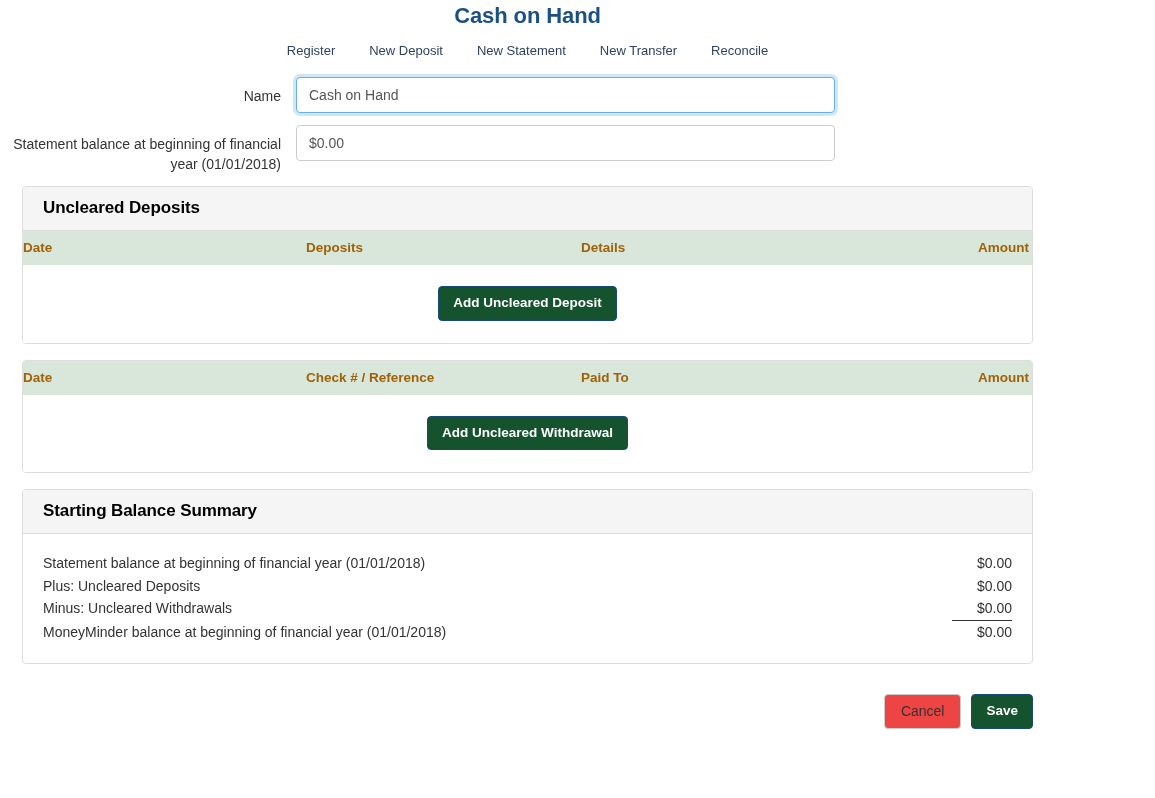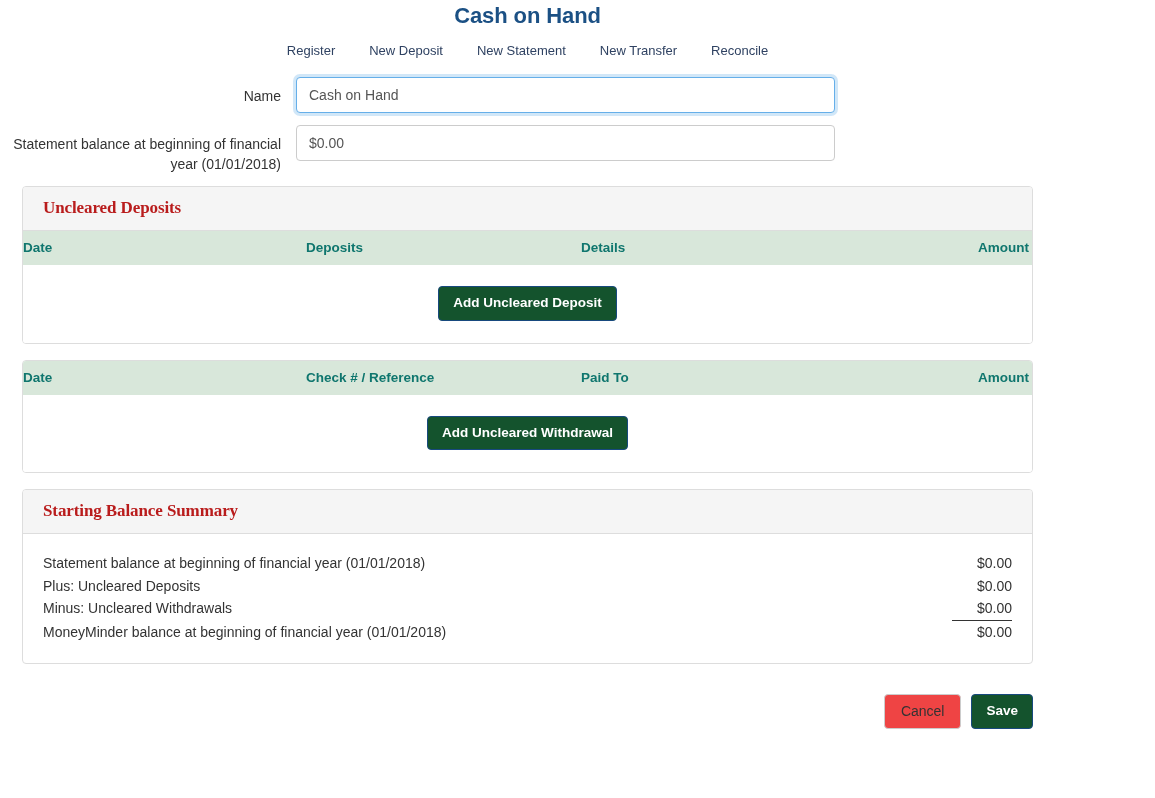--- a/index.html
+++ b/index.html
@@ -88,35 +88,34 @@
   }
   .panel-heading {
     background: #f5f5f5;
     border-bottom: 1px solid #dddddd;
     padding: 11px 20px 12px 20px;
   }
   .panel-heading h3 {
     margin: 0;
     font-size: 17px;
     font-weight: bold;
-    color: #b91c1c;
+    color: #000000;
     letter-spacing: -0.1px;
-    font-family: Liberation Serif, serif;
   }
 
   table.data-table {
     width: 100%;
     border-collapse: collapse;
     table-layout: fixed;
   }
   table.data-table thead tr { background: #d8e7da; }
   table.data-table th {
     font-size: 13.5px;
     font-weight: bold;
-    color: #0f766e;
+    color: #a16207;
     text-align: left;
     padding: 9px 0 10px 0;
     border: 0;
   }
   th.col-date      { width: 283px; padding-left: 0px; }
   th.col-ref       { width: 275px; }
   th.col-det       { width: 397px; }
   th.col-amt       { width: 176px; text-align: right; padding-right: 22px; }
 
   .table-body-area {

